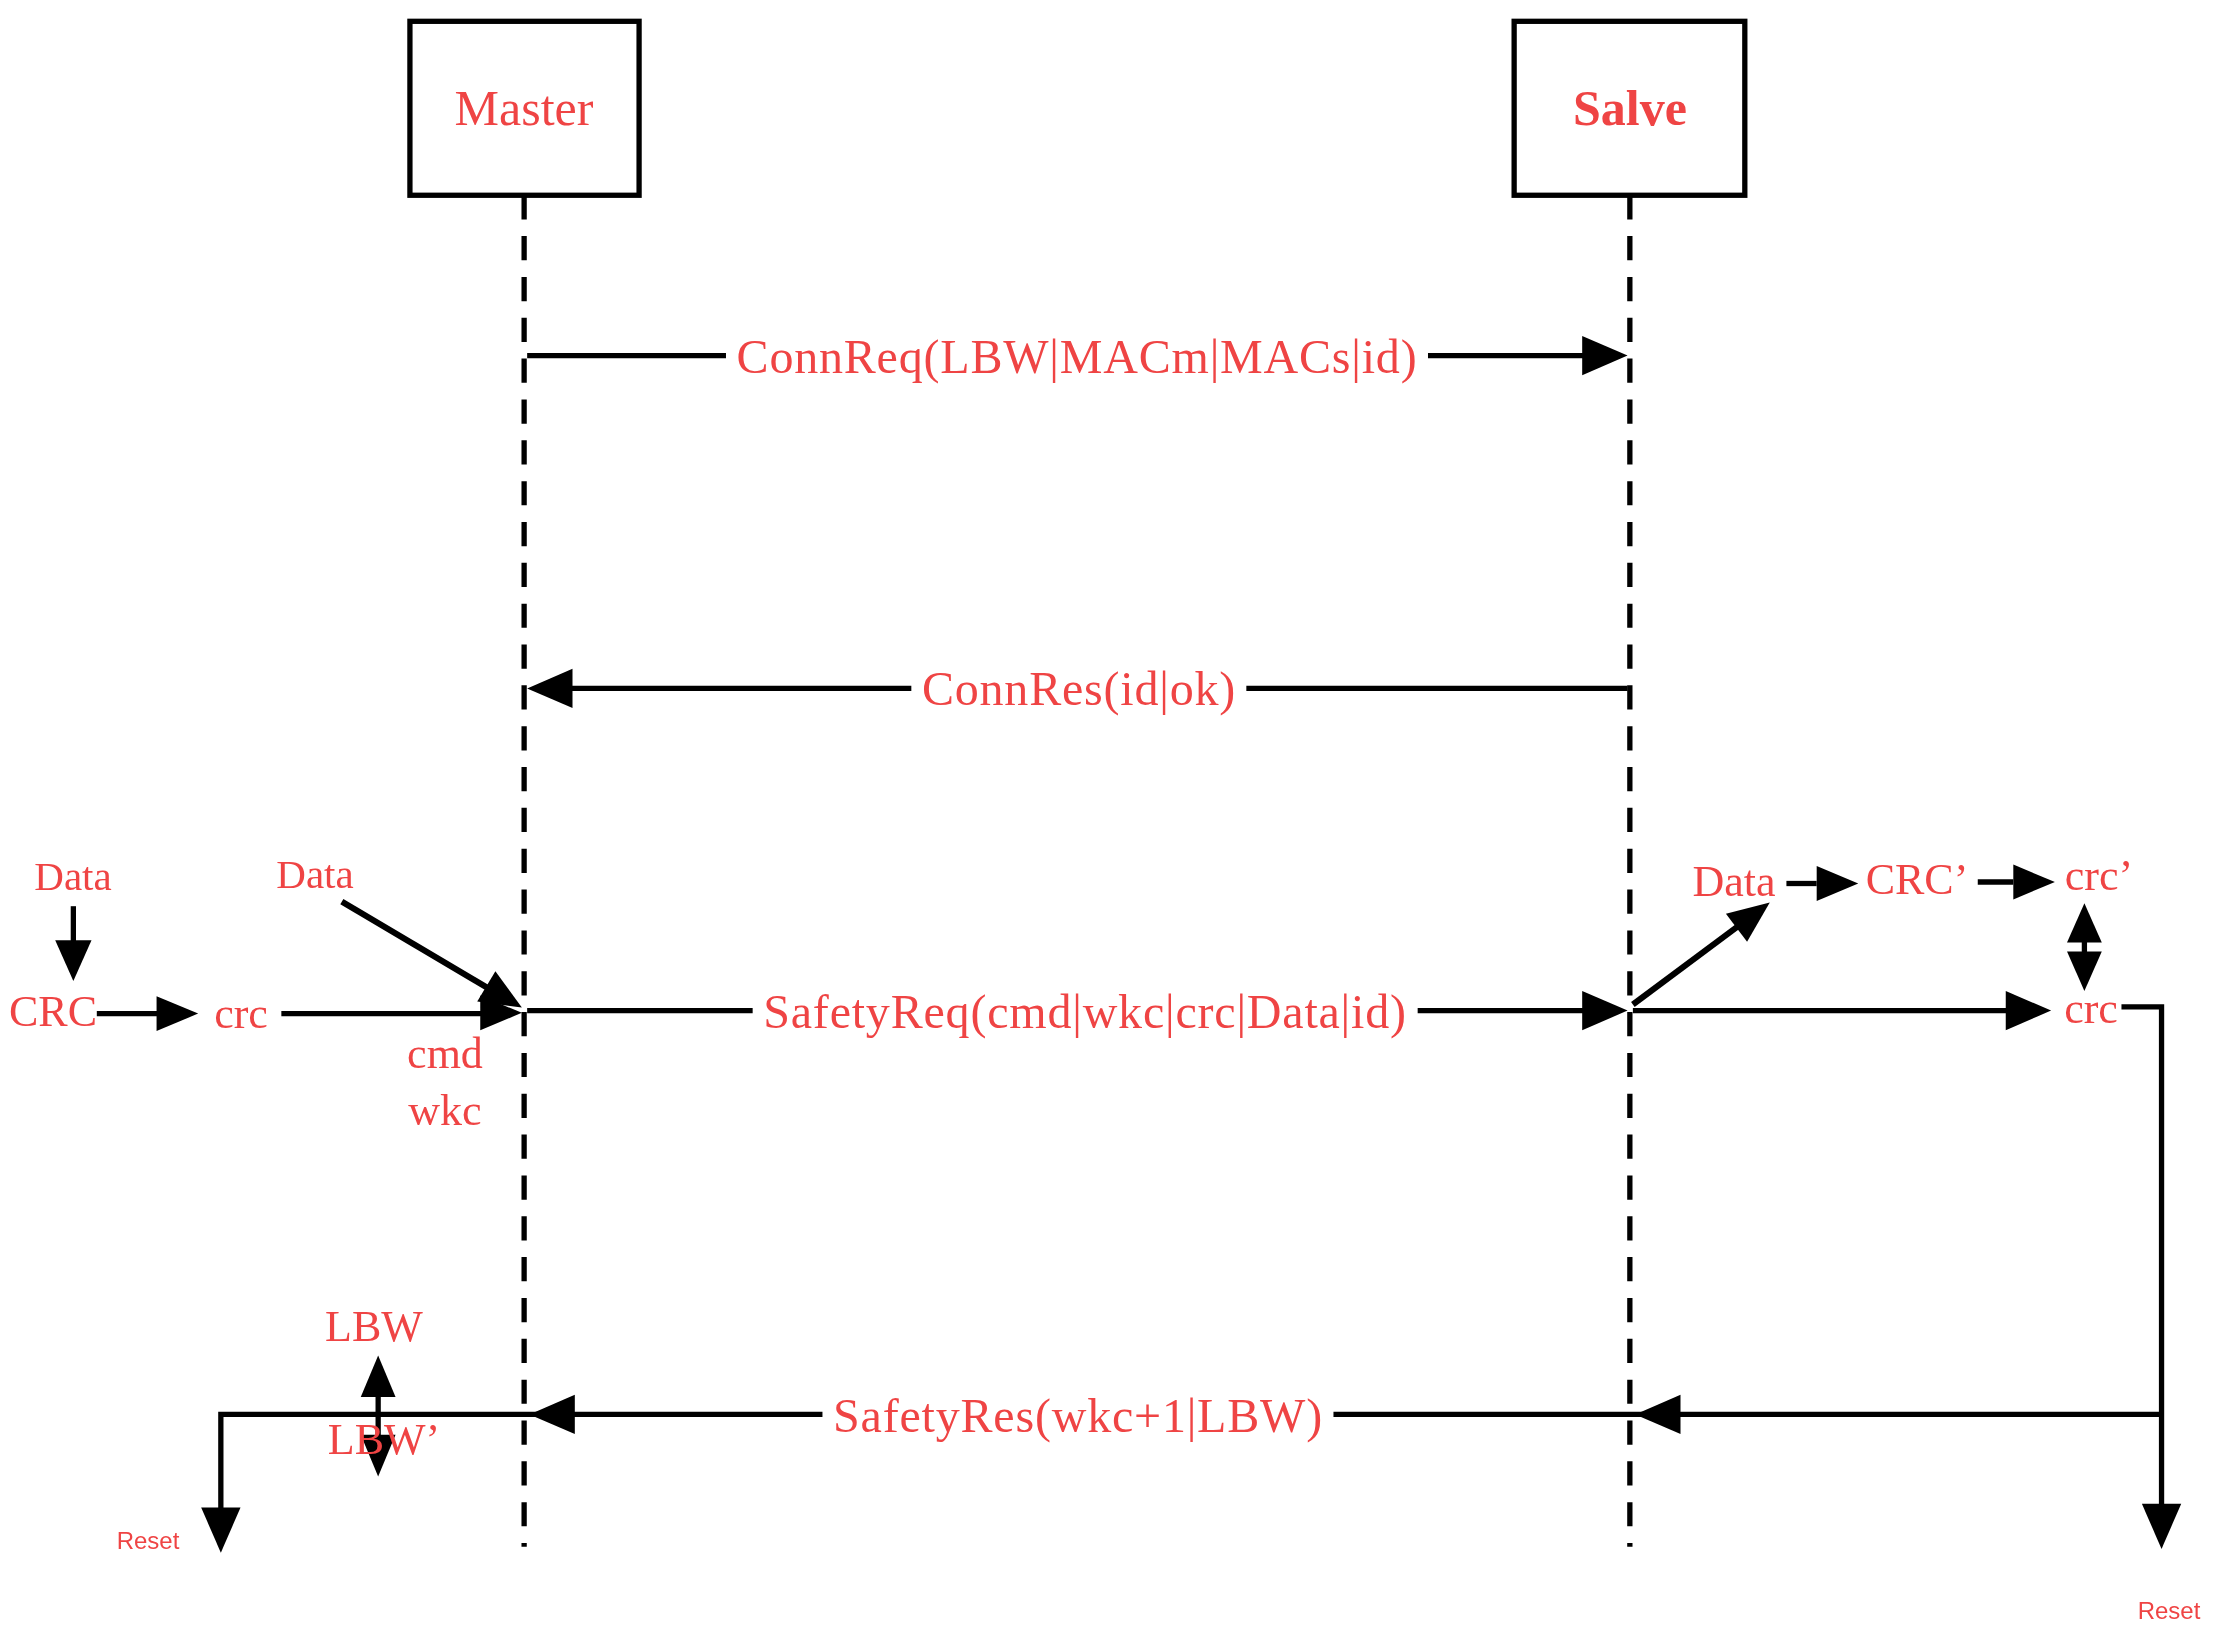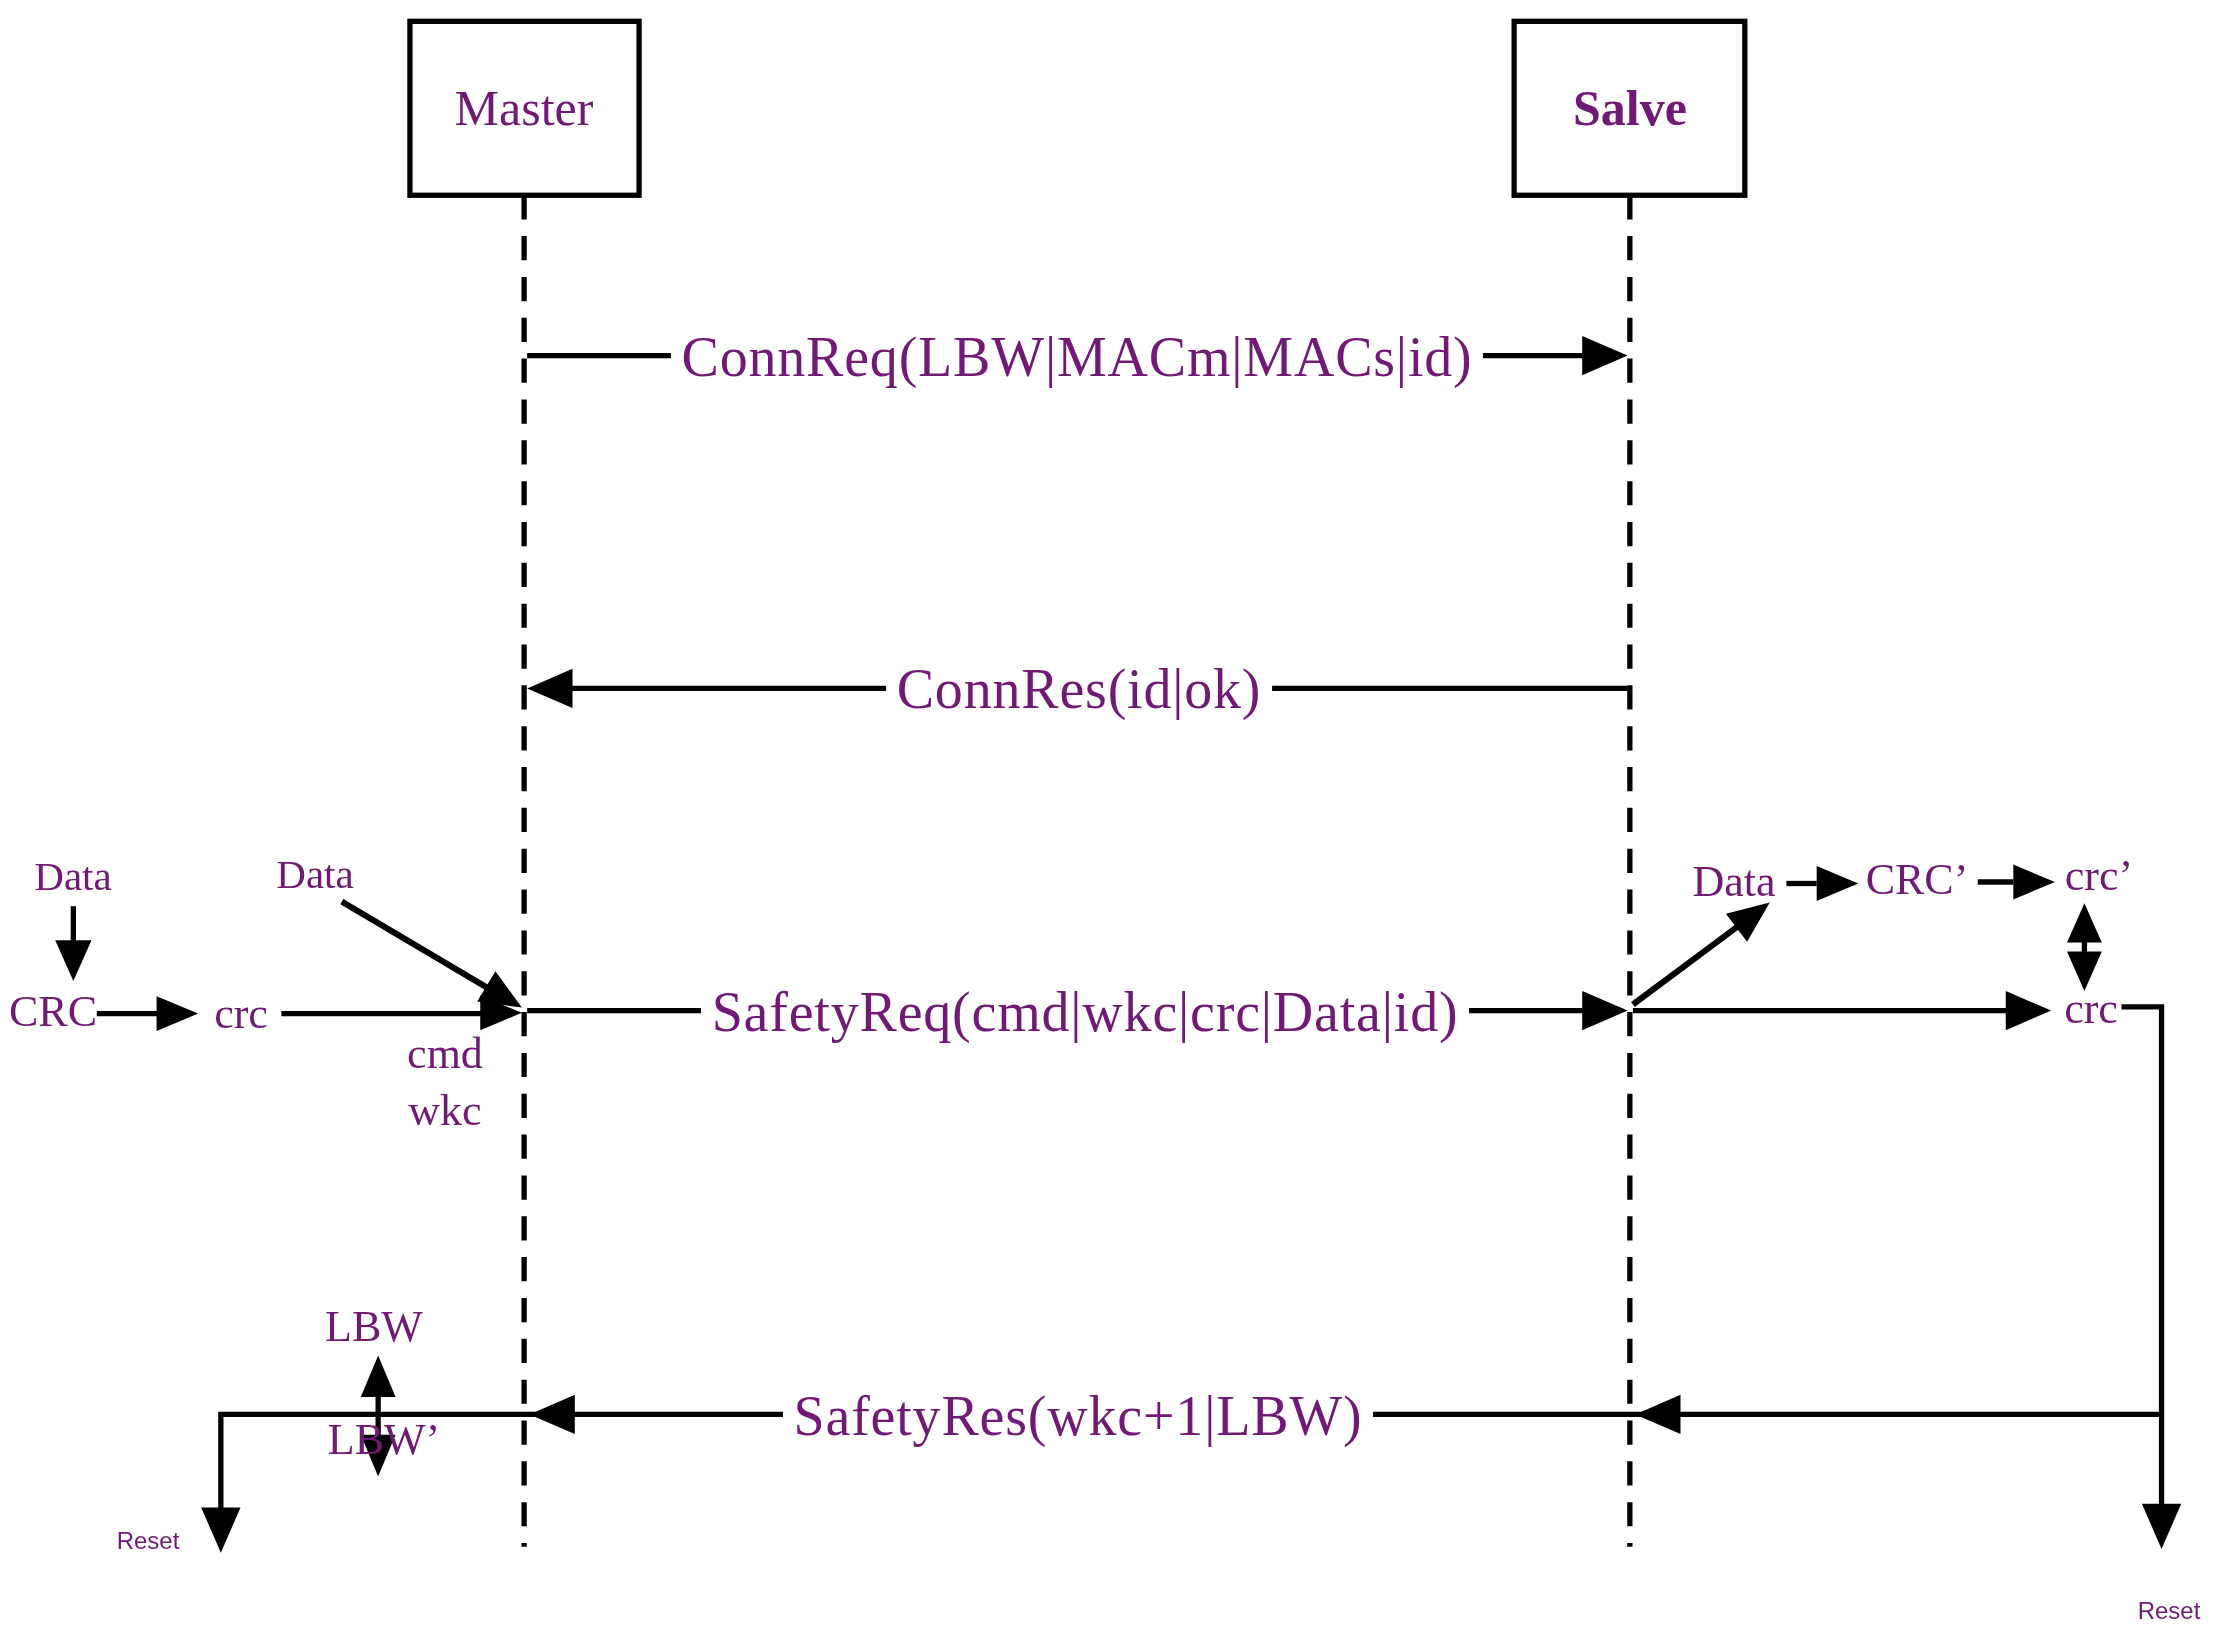--- a/index.html
+++ b/index.html
@@ -21,27 +21,27 @@
     left: 0; top: 0;
     width: 2216px;
     height: 1646px;
   }
   .lbl {
     position: absolute;
     transform: translate(-50%, -50%);
     white-space: nowrap;
     font-size: 44px;
     line-height: 1;
-    color: #701a75;
+    color: #ef4444;
   }
   .node-lbl {
     font-size: 50px;
   }
   .msg-lbl {
-    font-size: 56px;
+    font-size: 48px;
     background: #ffffff;
     padding: 1.5px 10.6px;
     letter-spacing: 0.8px;
   }
   .bold { font-weight: normal; }
   .mono {
     font-family: Liberation Sans, sans-serif;
     font-size: 24px;
     margin-left: 28px;
   }

